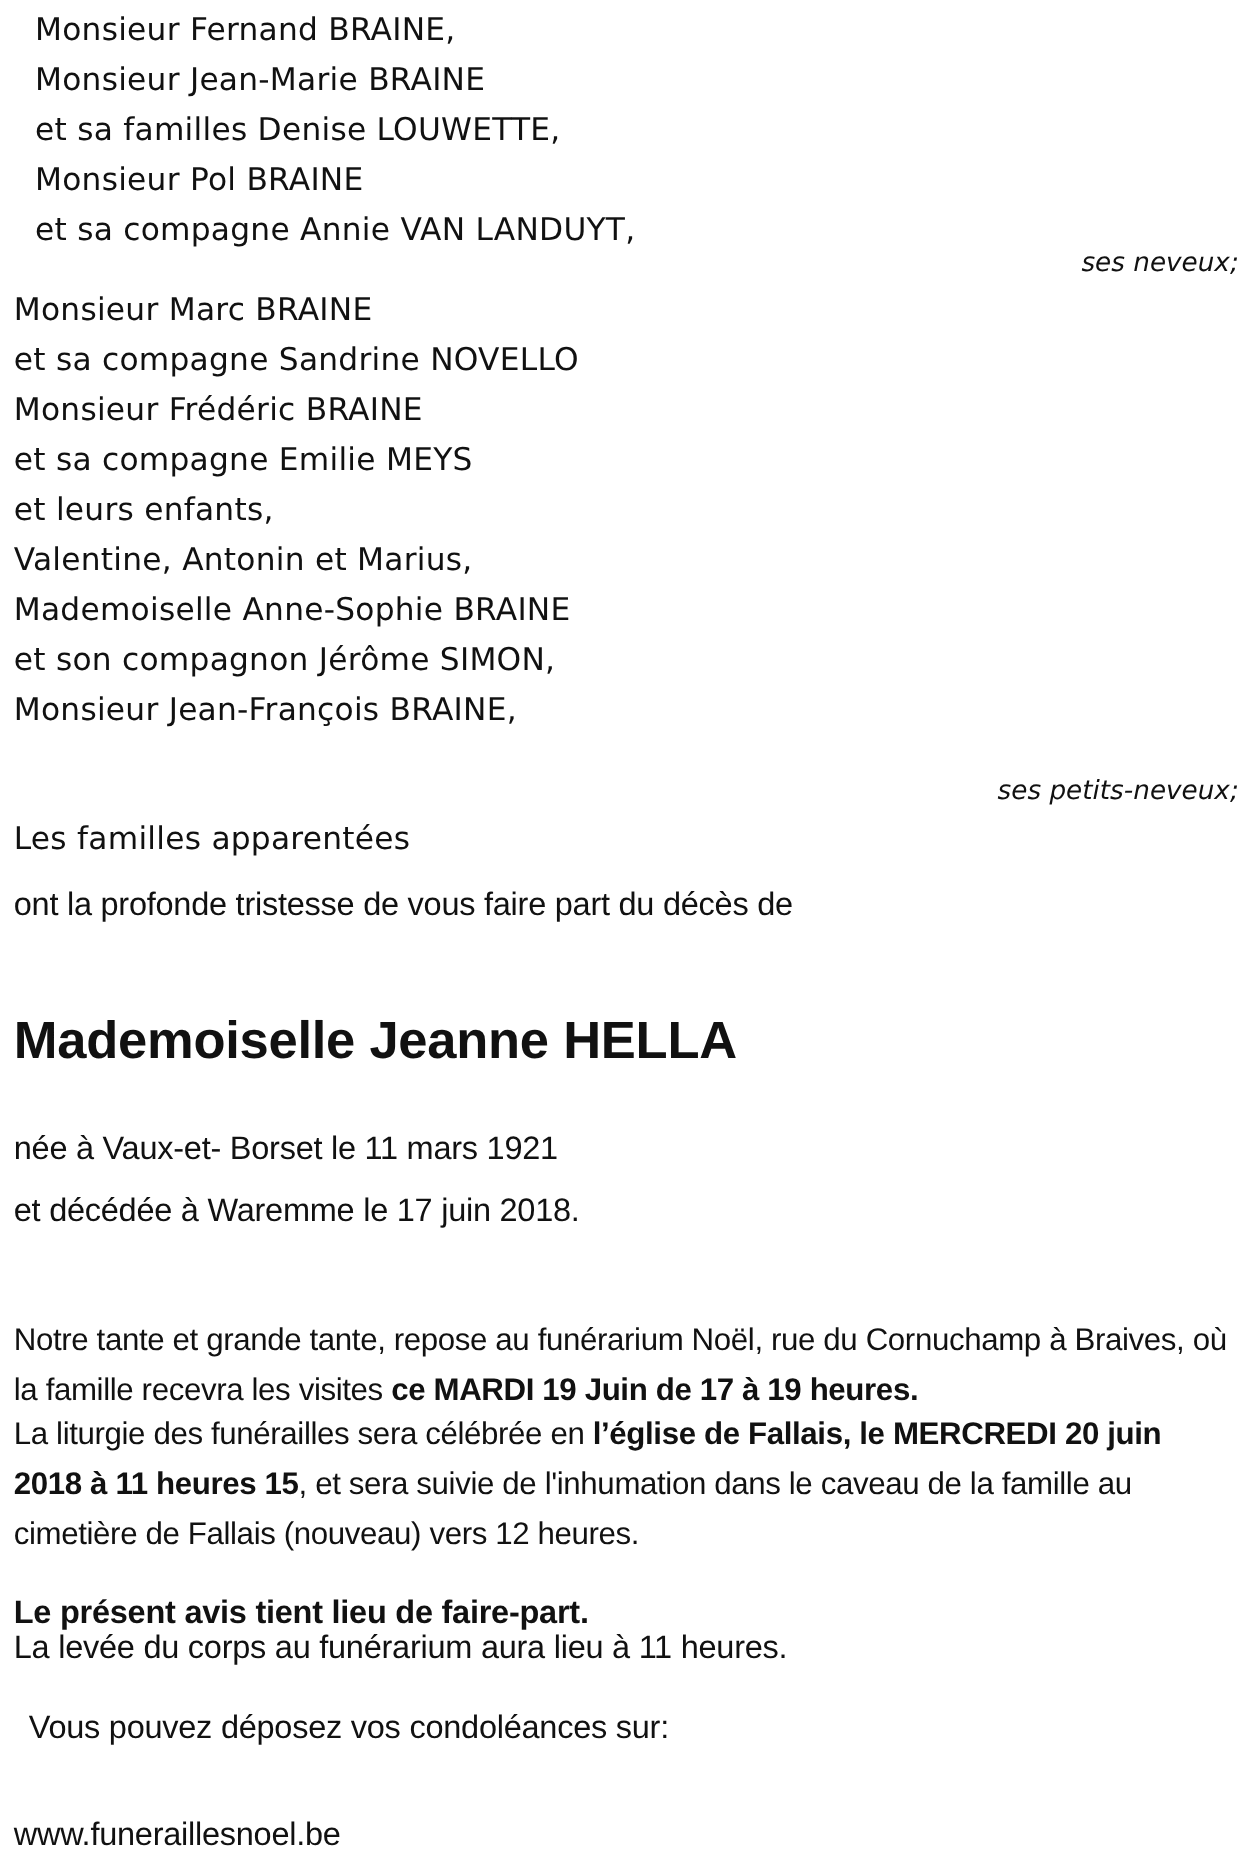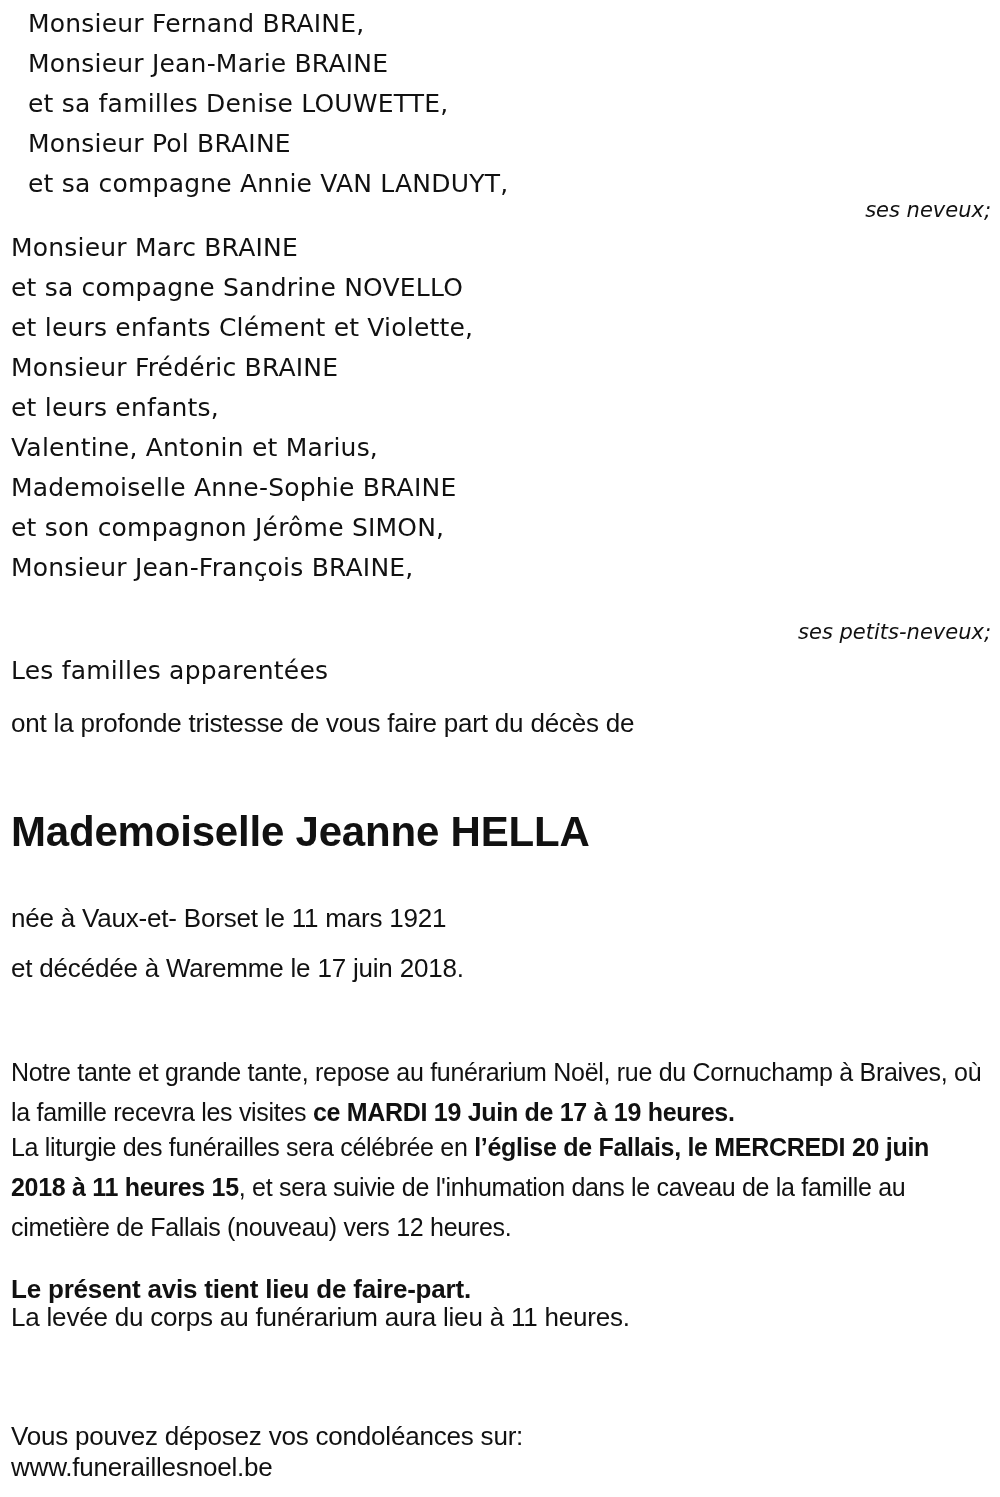--- a/index.html
+++ b/index.html
@@ -63,22 +63,22 @@
     <div class="line">Monsieur Jean-Marie BRAINE</div>
     <div class="line">et sa familles Denise LOUWETTE,</div>
     <div class="line">Monsieur Pol BRAINE</div>
     <div class="line">et sa compagne Annie VAN LANDUYT,</div>
   </div>
   <div class="abs roles" style="top:198px;width:980px;text-align:right;">ses neveux;</div>
 
   <div class="abs" style="top:228px;width:980px;">
     <div class="line">Monsieur Marc BRAINE</div>
     <div class="line">et sa compagne Sandrine NOVELLO</div>
-    <div class="line">et leurs enfants Clément et Violette,</div>
     <div class="line">Monsieur Frédéric BRAINE</div>
+    <div class="line">et sa compagne Emilie MEYS</div>
     <div class="line">et leurs enfants,</div>
     <div class="line">Valentine, Antonin et Marius,</div>
     <div class="line">Mademoiselle Anne-Sophie BRAINE</div>
     <div class="line">et son compagnon Jérôme SIMON,</div>
     <div class="line">Monsieur Jean-François BRAINE,</div>
   </div>
   <div class="abs roles" style="top:620px;width:980px;">ses petits-neveux;</div>
 
   <div class="abs line" style="top:651px;">Les familles apparentées</div>
 
@@ -92,16 +92,16 @@
   <div class="abs para narrow" style="top:1052px;width:975px;">
     <span>Notre tante et grande tante, repose au funérarium Noël, rue du Cornuchamp à Braives, où la famille recevra les visites </span><span class="b">ce MARDI 19 Juin de 17 à 19 heures.</span>
   </div>
 
   <div class="abs para narrow" style="top:1127px;width:960px;">
     <span>La liturgie des funérailles sera célébrée en </span><span class="b">l’église de Fallais, le MERCREDI 20 juin 2018 à 11 heures 15</span><span>, et sera suivie de l'inhumation dans le caveau de la famille au cimetière de Fallais (nouveau) vers 12 heures.</span>
   </div>
 
   <div class="abs line narrow" style="top:1297px;">La levée du corps au funérarium aura lieu à 11 heures.</div>
   <div class="abs line narrow b" style="top:1269px;">Le présent avis tient lieu de faire-part.</div>
-  <div class="abs line narrow" style="top:1416px;">Vous pouvez déposez vos condoléances sur:</div>
+  <div class="abs line narrow" style="top:1361px;margin-left:12px;">Vous pouvez déposez vos condoléances sur:</div>
   <div class="abs line narrow" style="top:1447px;">www.funeraillesnoel.be</div>
 
 </div>
 
 </body></html>

